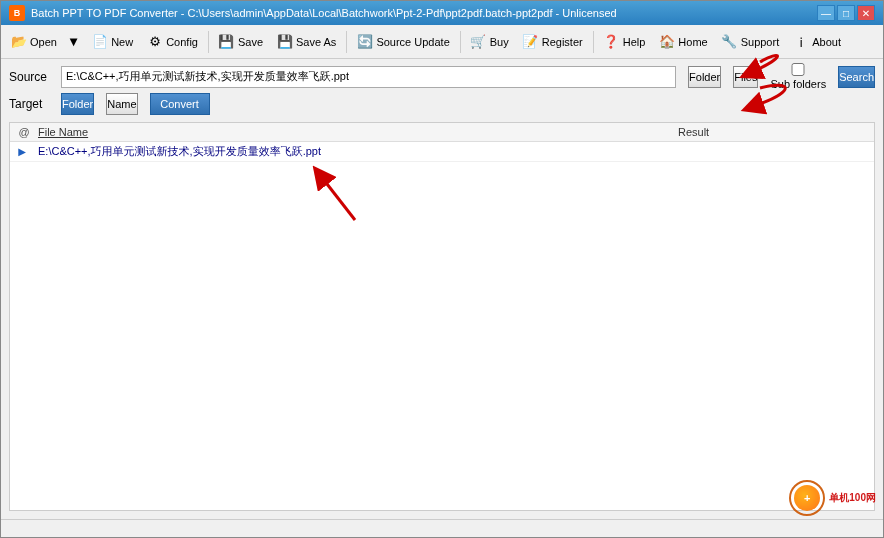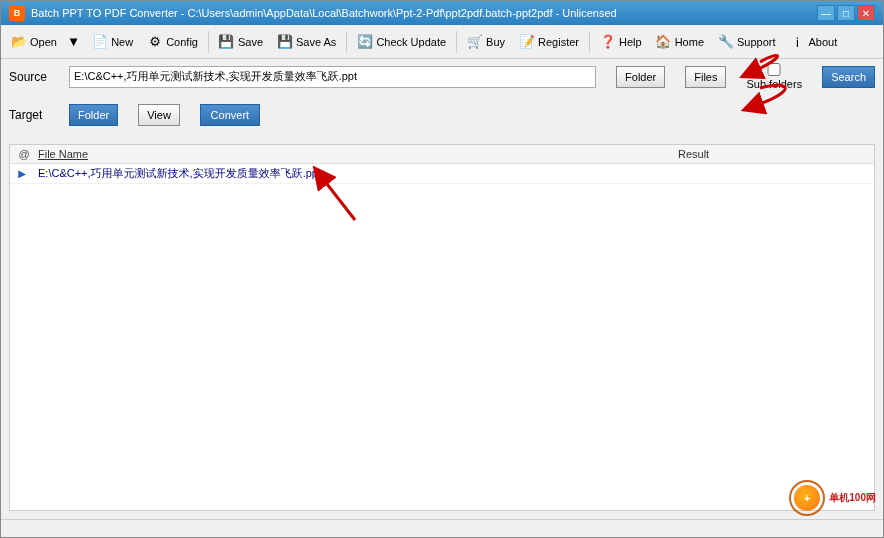--- a/index.html
+++ b/index.html
@@ -132,43 +132,43 @@
     
     .form-area {
       background: #f0f0f0;
       padding: 4px 8px;
       flex-shrink: 0;
     }
 
     .form-row {
       display: flex;
       align-items: center;
-      margin-bottom: 14px;
-      gap: 20px;
+      margin-bottom: 3px;
+      gap: 12px;
     }
 
     .form-label {
       width: 40px;
       font-size: 12px;
       text-align: left;
       flex-shrink: 0;
     }
 
     .form-input {
       flex: 1;
       height: 22px;
       border: 1px solid #aaa;
       background: white;
       padding: 2px 4px;
       font-size: 11px;
     }
 
     .form-btn {
       height: 22px;
-      padding: 0 8px;
+      padding: 0 0;
       background: linear-gradient(to bottom, #ffffff, #e0e0e0);
       border: 1px solid #888;
       cursor: pointer;
       font-size: 11px;
       white-space: nowrap;
     }
 
     .form-btn-blue {
       background: linear-gradient(to bottom, #5090d0, #3070b0);
       color: white;
@@ -354,21 +354,21 @@
 
     <button class="toolbar-btn">
       <span class="toolbar-icon">💾</span>
       <span>Save As</span>
     </button>
 
     <div class="toolbar-sep"></div>
 
     <button class="toolbar-btn">
       <span class="toolbar-icon">🔄</span>
-      <span>Check Update</span>
+      <span>Source Update</span>
     </button>
 
     <div class="toolbar-sep"></div>
 
     <button class="toolbar-btn">
       <span class="toolbar-icon">🛒</span>
       <span>Buy</span>
     </button>
 
     <button class="toolbar-btn">
@@ -409,21 +409,21 @@
       <label class="checkbox-label">
         <input type="checkbox" style="">
         <span>Sub folders</span>
       </label>
       <button class="form-btn form-btn-blue">Search</button>
     </div>
 
     <div class="form-row">
       <span class="form-label">Target</span>
       <button class="form-btn form-btn-blue">Folder</button>
-      <button class="form-btn">View</button>
+      <button class="form-btn">Name</button>
       <button class="form-btn form-btn-blue" style="min-width:60px;">Convert</button>
     </div>
   </div>
 
   <div class="content-area">
 
     <div class="table-header">
       <div class="table-col-icon">@</div>
       <div class="table-col-name">File Name</div>
       <div class="table-col-result">Result</div>

